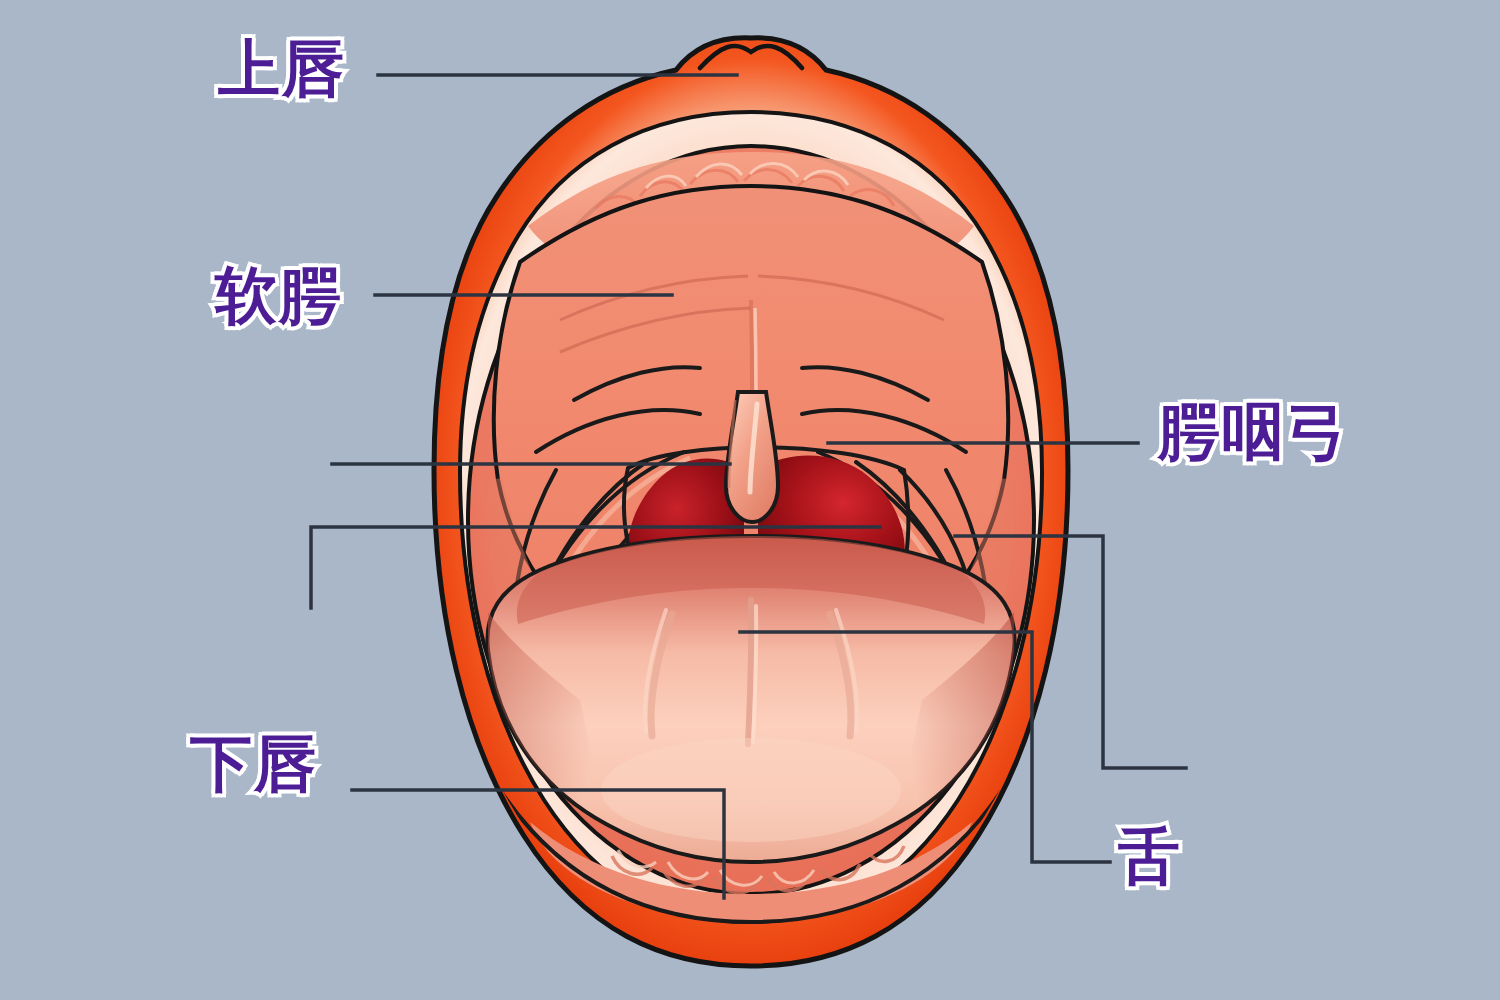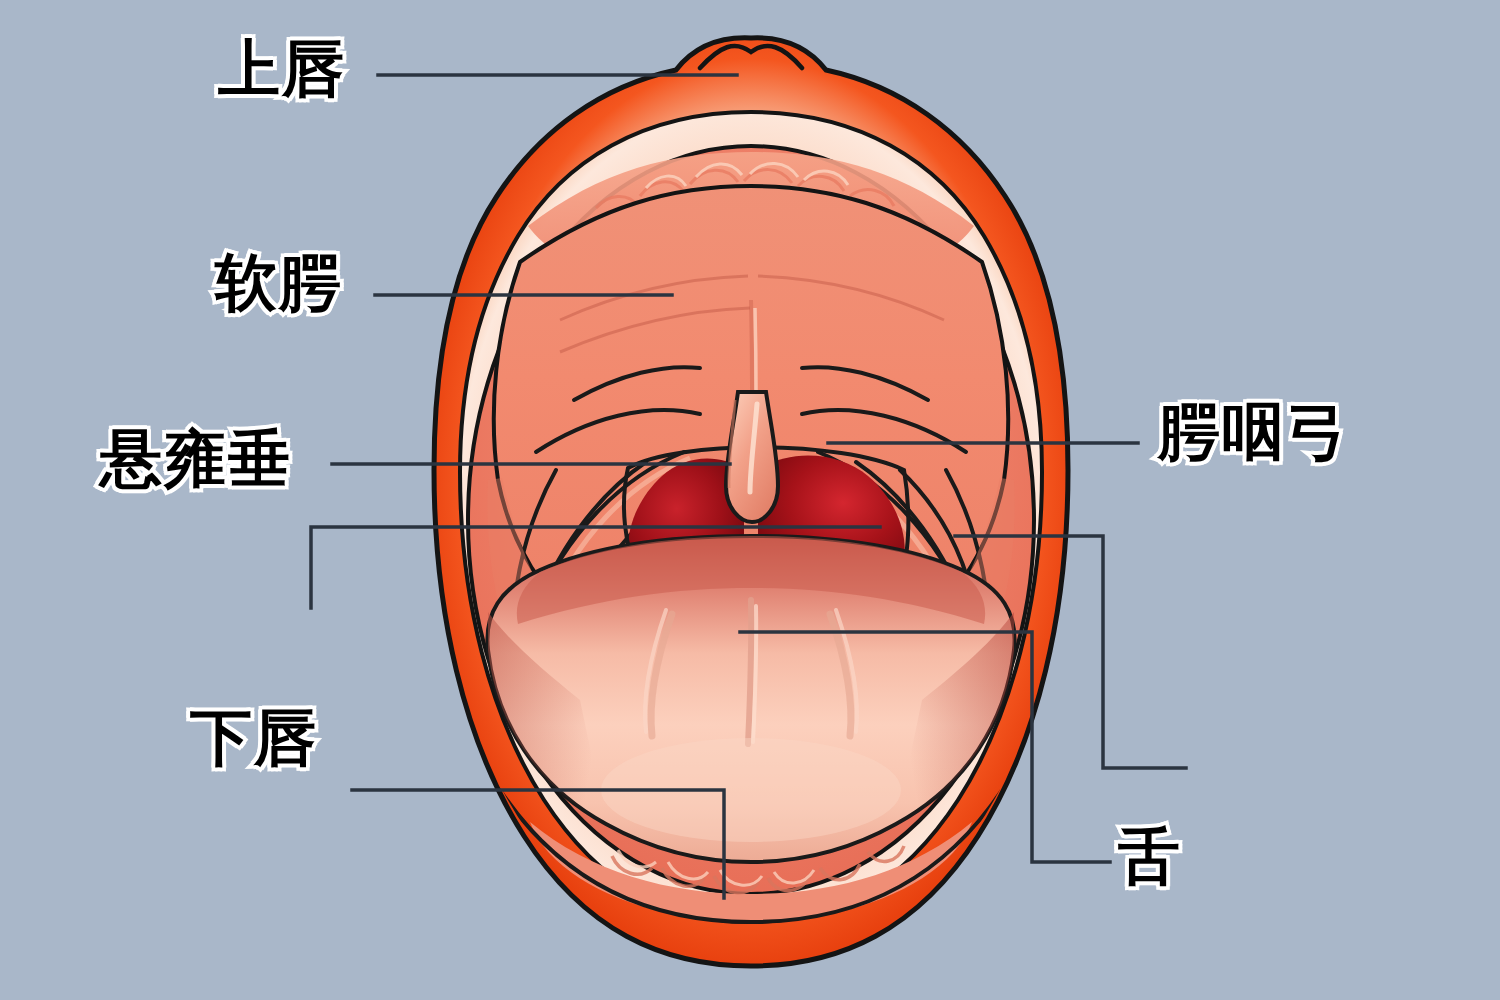--- a/index.html
+++ b/index.html
@@ -20,21 +20,21 @@
   }
   #figure {
     position: absolute;
     left: 0;
     top: 0;
     width: 1500px;
     height: 1000px;
   }
   .label {
     position: absolute;
-    color: #000000;
+    color: #4c1d95;
     font-weight: 700;
     font-size: 62px;
     line-height: 1;
     letter-spacing: 2px;
     white-space: nowrap;
     -webkit-text-stroke: 7px #ffffff;
     paint-order: stroke fill;
     text-shadow:
       -3px -3px 0 #fff,  3px -3px 0 #fff,
       -3px  3px 0 #fff,  3px  3px 0 #fff,
@@ -330,30 +330,27 @@
       <polyline points="1138,443 828,443"></polyline>
       <polyline points="1186,768 1103,768 1103,536 955,536"></polyline>
       <polyline points="1110,862 1032,862 1032,632 740,632"></polyline>
     </g>
   </svg>
 
   <div class="label" style="left:218px; top:38px;">
     <span>上唇</span>
   </div>
 
-  <div class="label" style="left:215px; top:252px;">
+  <div class="label" style="left:215px; top:265px;">
     <span>软腭</span>
   </div>
 
-  <div class="label" style="left:100px; top:428px;">
-    <span>悬雍垂</span>
-  </div>
-
-
-  <div class="label" style="left:190px; top:707px;">
+
+
+  <div class="label" style="left:190px; top:733px;">
     <span>下唇</span>
   </div>
 
   <div class="label" style="left:1158px; top:406px;font-family:Liberation Mono, monospace;">
     <span>腭咽弓</span>
   </div>
 
 
   <div class="label" style="left:1118px; top:826px;">
     <span>舌</span>

